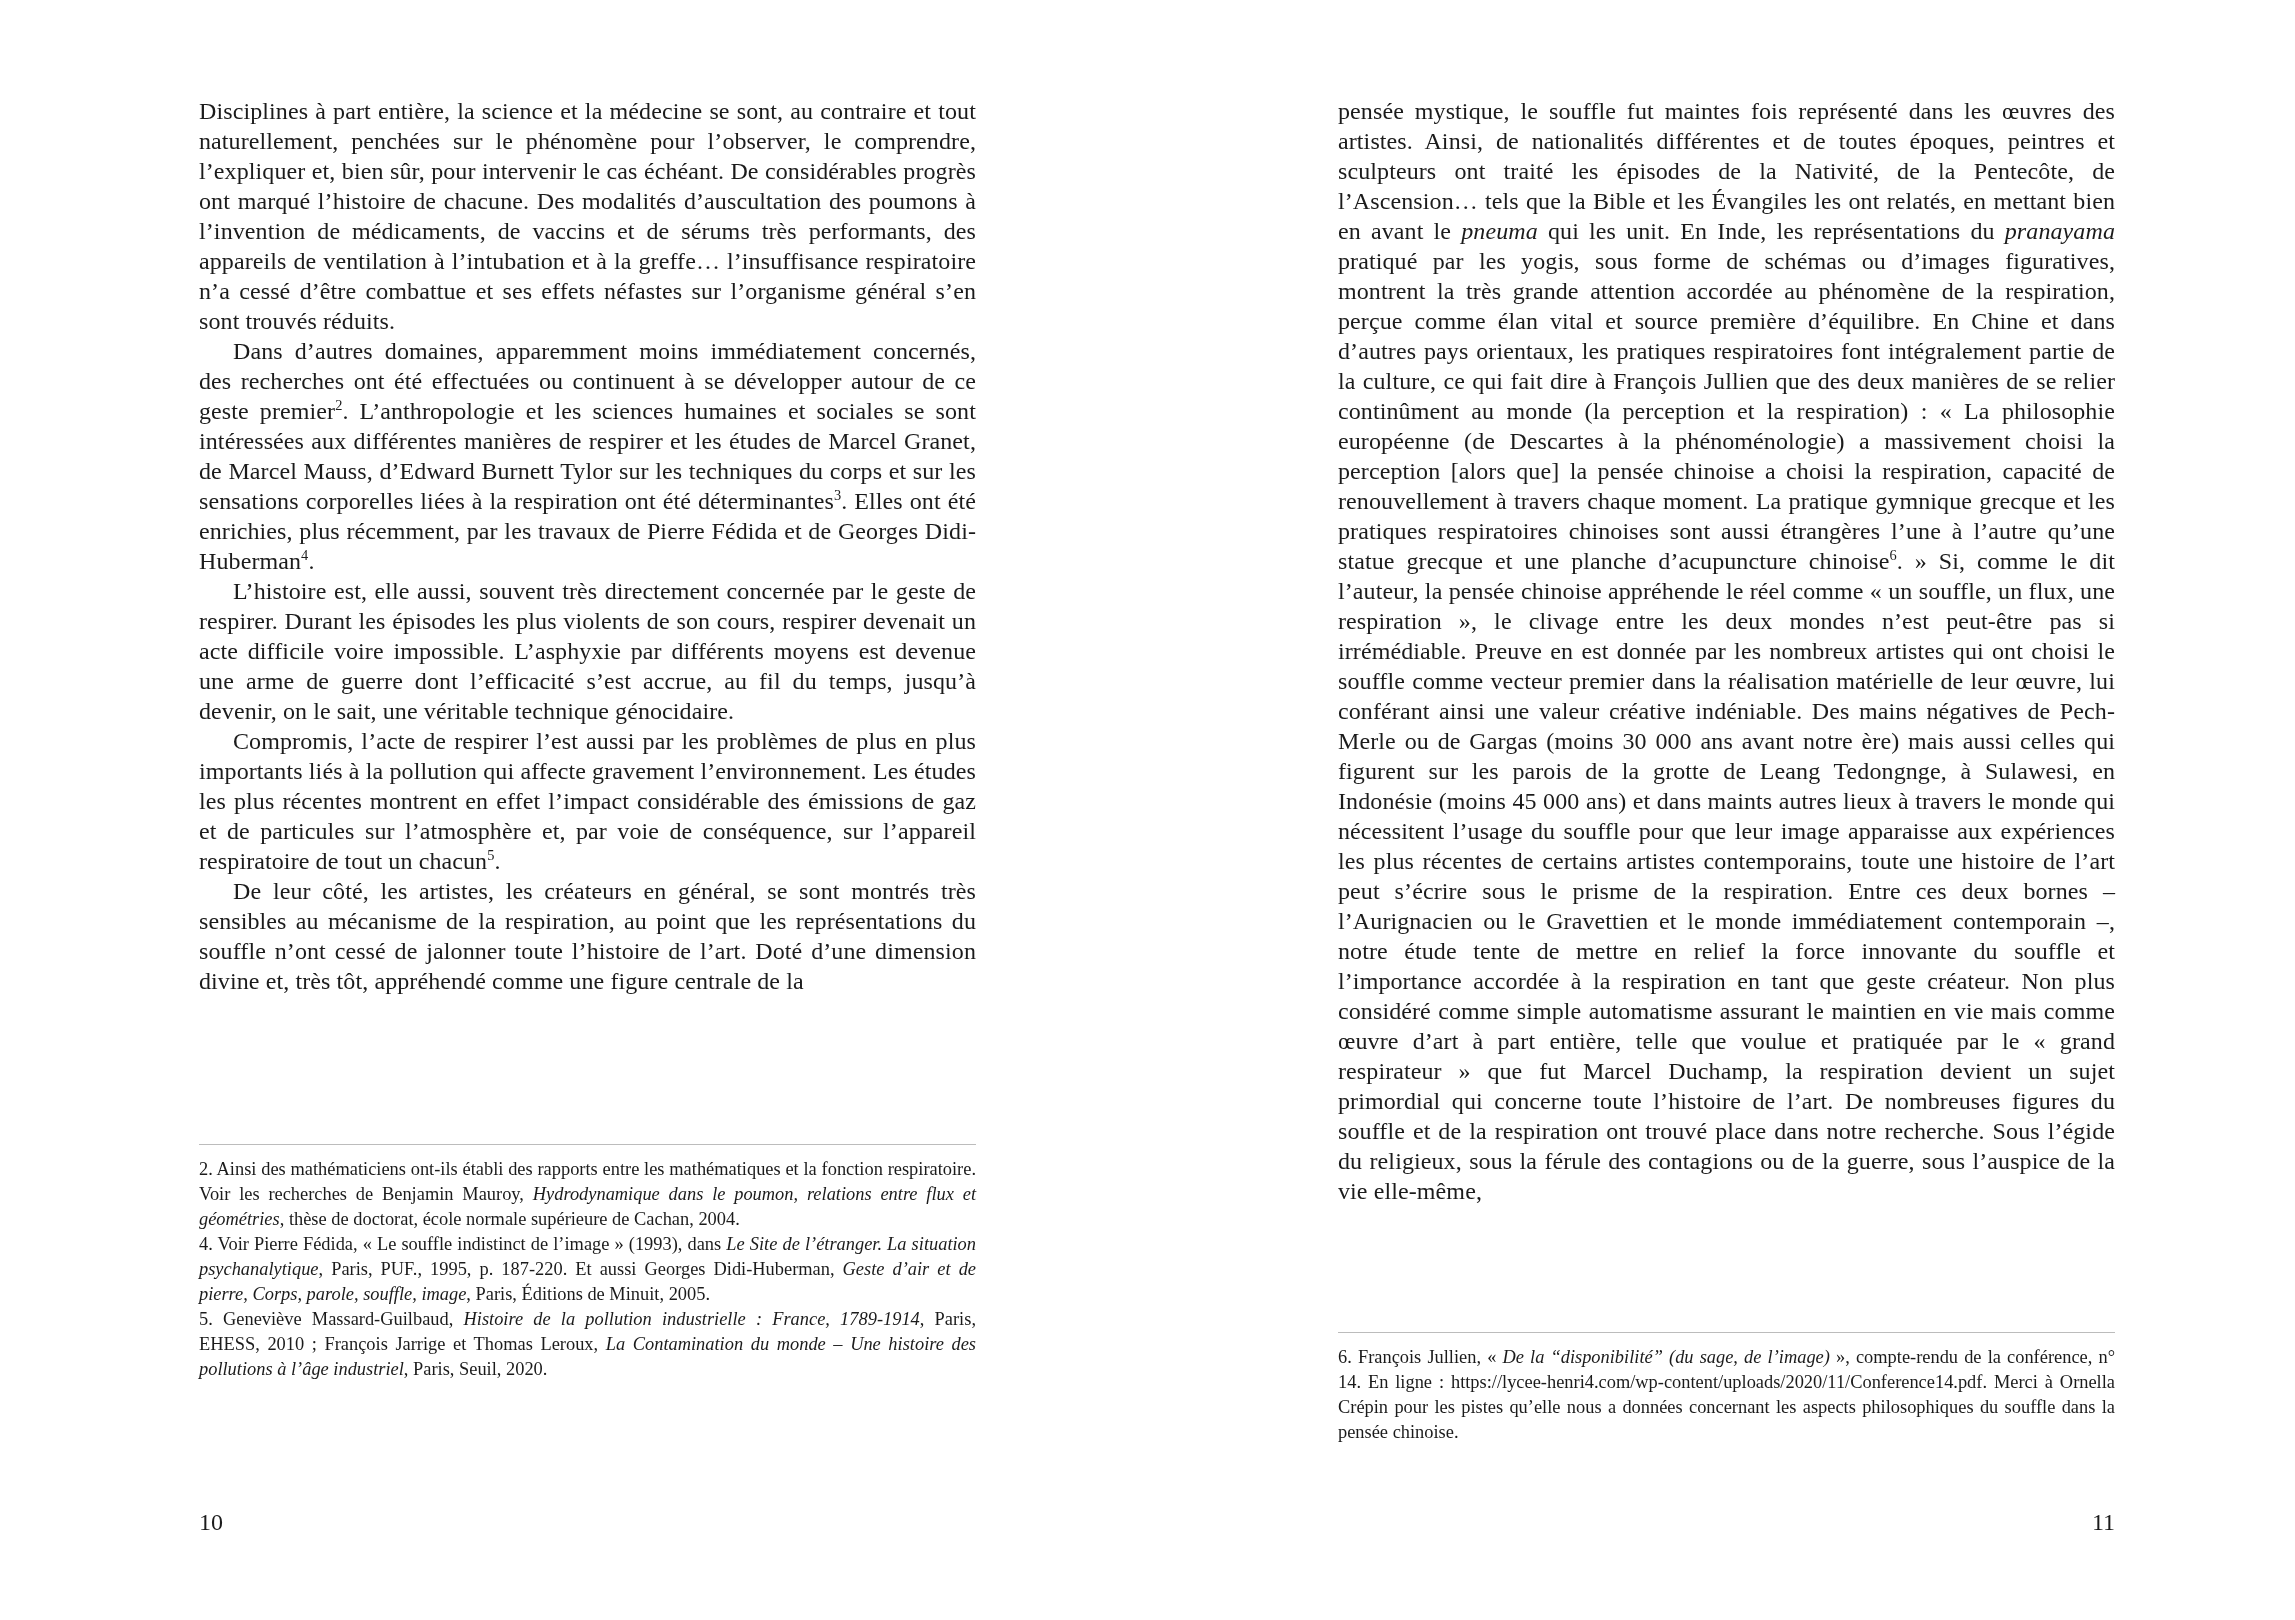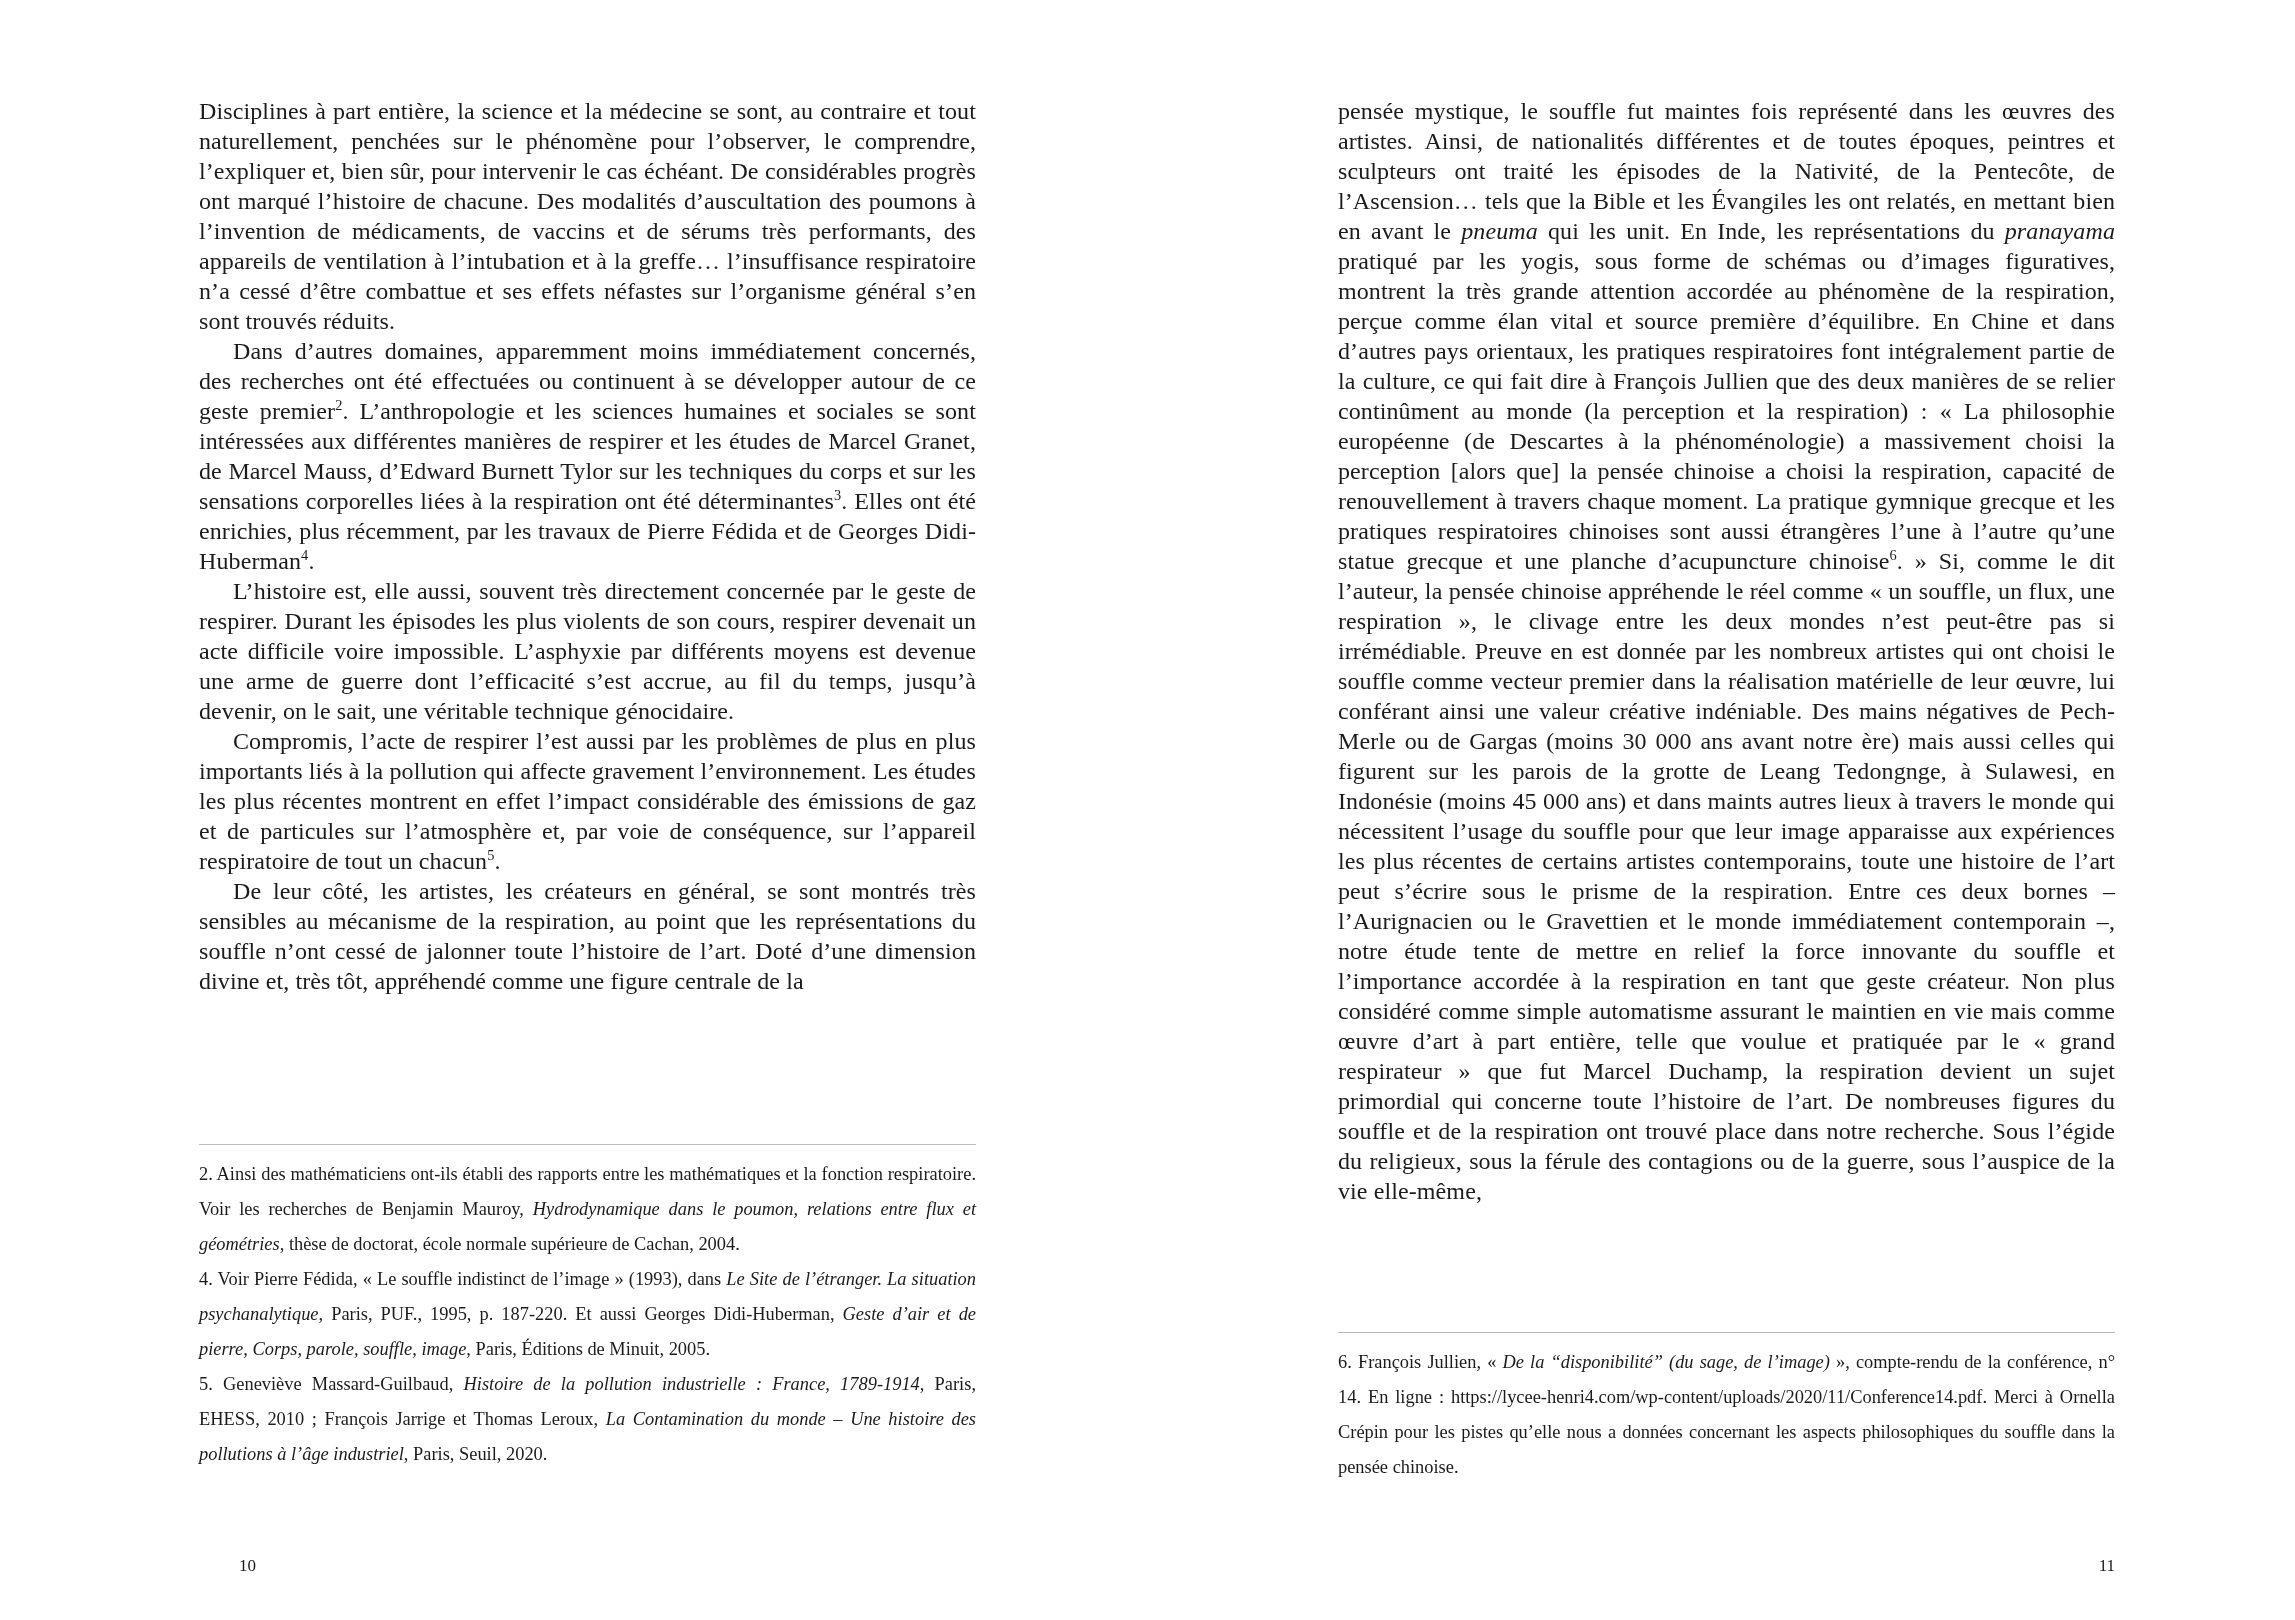--- a/index.html
+++ b/index.html
@@ -44,32 +44,31 @@
   .page-right .fn-block { top: 1236px; }
 
   .fn-rule {
     border: none;
     border-top: 1.7px solid #bcbcbc;
     margin: 0 0 12px 0;
     height: 0;
   }
   .fn-text {
     font-size: 18.4px;
-    line-height: 35px;
+    line-height: 25px;
     text-align: justify;
     hyphens: auto; -webkit-hyphens: auto;
   }
   .fn-text p { margin: 0; }
 
   .page-number {
     position: absolute;
-    top: 1459px;
-    font-size: 17px;
+    top: 1415px;
+    font-size: 24px;
     line-height: 22px;
-    margin-left: 40px;
   }
   .page-left  .page-number { left: 0; }
   .page-right .page-number { right: 0; text-align: left; }
 </style>
 </head>
 <body>
 
 <section class="page page-left">
   <div class="body-text">
       <p><span>Disciplines à part entière, la science et la médecine se sont, au contraire et tout naturellement, penchées sur le phénomène pour l’observer, le comprendre, l’expliquer et, bien sûr, pour intervenir le cas échéant. De considérables progrès ont marqué l’histoire de chacune. Des modalités d’auscultation des poumons à l’invention de médicaments, de vaccins et de sérums très performants, des appareils de ventilation à l’intubation et à la greffe… l’insuffisance respiratoire n’a cessé d’être combattue et ses effets néfastes sur l’organisme général s’en sont trouvés réduits.</span></p>

